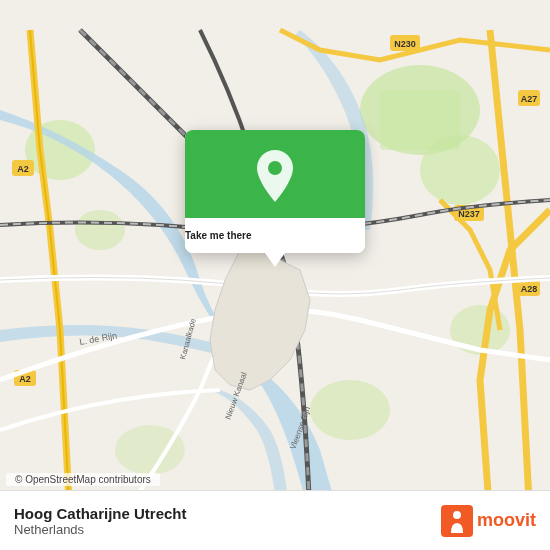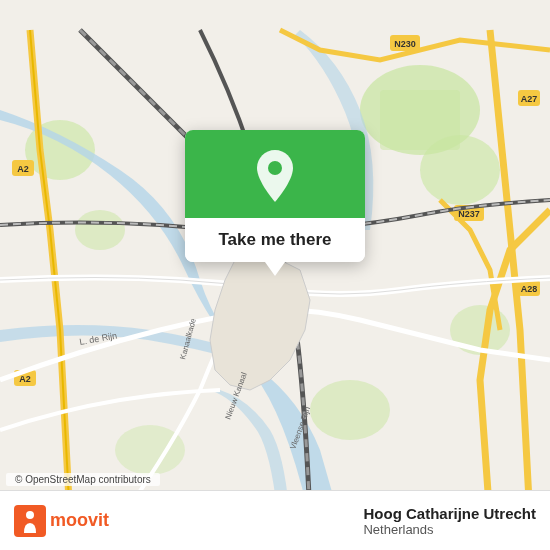--- a/index.html
+++ b/index.html
@@ -97,25 +97,25 @@
       justify-content: center;
       align-items: center;
     }
 
     #popup-button {
       background: white;
       border: none;
       border-radius: 0 0 8px 8px;
       width: 100%;
       padding: 12px 0;
-      font-size: 17px;
+      font-size: 10px;
       font-weight: 600;
       color: #222;
       cursor: pointer;
-      text-align: center;
+      text-align: left;
     }
 
     
     #popup-card::after {
       content: '';
       position: absolute;
       bottom: -14px;
       left: 50%;
       transform: translateX(-50%);
       border-left: 10px solid transparent;
@@ -225,29 +225,29 @@
       </svg>
     </div>
     <button id="popup-button">Take me there</button>
   </div>
 
   <div id="osm-attribution">
     <span>© OpenStreetMap contributors</span>
   </div>
 
   <div id="bottom-bar">
+    <div id="location-info">
+      <span id="location-name">Hoog Catharijne Utrecht</span>
+      <span id="location-country">Netherlands</span>
+    </div>
     <div id="moovit-logo">
 
       <svg id="moovit-icon" viewBox="0 0 32 32" xmlns="http://www.w3.org/2000/svg">
         <rect width="32" height="32" rx="4" fill="#f15a24"></rect>
 
         <circle cx="16" cy="10" r="4" fill="white"></circle>
         <path d="M10 28 Q10 18 16 18 Q22 18 22 28Z" fill="white"></path>
       </svg>
       <span id="moovit-text">moovit</span>
     </div>
-    <div id="location-info">
-      <span id="location-name">Hoog Catharijne Utrecht</span>
-      <span id="location-country">Netherlands</span>
-    </div>
   </div>
 
 </div>
 
 </body></html>

